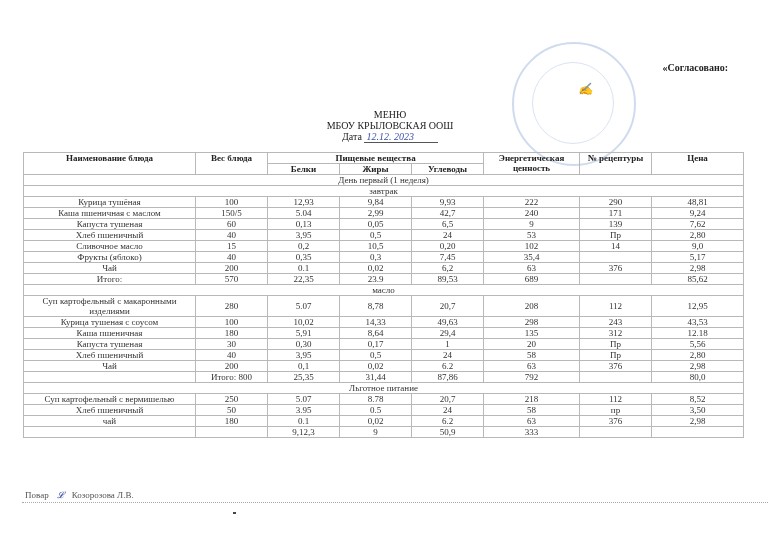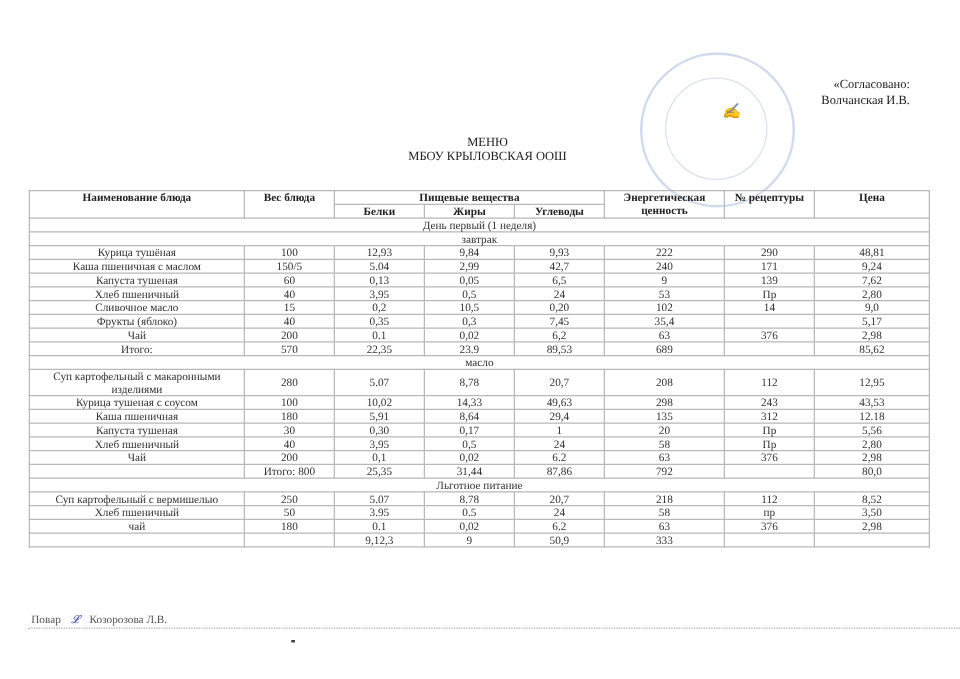--- a/index.html
+++ b/index.html
@@ -9,21 +9,21 @@
   }
   .stamp {
     position:absolute; left:512px; top:42px; width:120px; height:120px; border-radius:50%;
     border:2px solid #a9bfe0; opacity:0.55;
   }
   .stamp::after {
     content:""; position:absolute; left:18px; top:18px; width:80px; height:80px; border-radius:50%;
     border:1px solid #b9cbe6;
   }
   .approval {
-    position:absolute; right:40px; top:61px; text-align:right; font-size:10px; line-height:13px; font-weight:normal; color:#222;
+    position:absolute; right:40px; top:61px; text-align:right; font-size:10px; line-height:13px; font-weight:bold; color:#222;
   }
   .approval div { white-space:nowrap; }
   .signature-mark {
     position:absolute; left:578px; top:82px; font-size:12px; color:#3a4fa8; font-style:italic;
   }
   .title-block {
     position:absolute; left:300px; top:109px; width:180px; text-align:center; font-size:10px; line-height:11px; color:#222;
   }
   .date-row { font-size:10px; }
   .date-val { color:#3a4fa8; font-style:italic; border-bottom:1px solid #555; padding:0 24px 0 2px; }
@@ -48,27 +48,30 @@
   .cook-line { position:absolute; left:22px; top:502px; width:748px; border-top:1px dotted #aaa; }
   .dot { position:absolute; left:233px; top:512px; width:3px; height:2px; background:#444; }
 </style>
 </head>
 <body>
 
 <div class="stamp"></div>
 
 <div class="approval">
   <div>«Согласовано:</div>
-  <div>Волчанская И.В.</div>
 </div>
 <div class="signature-mark">✍</div>
 
 <div class="title-block">
   <div>МЕНЮ</div>
   <div>МБОУ КРЫЛОВСКАЯ ООШ</div>
+  <div class="date-row">
+    <span>Дата</span>
+    <span class="date-val">12.12. 2023</span>
+  </div>
 </div>
 
 <table class="menu">
   <colgroup>
     <col style="width:172px">
       <col style="width:72px">
       <col style="width:72px">
       <col style="width:72px">
     <col style="width:72px">
       <col style="width:96px">

